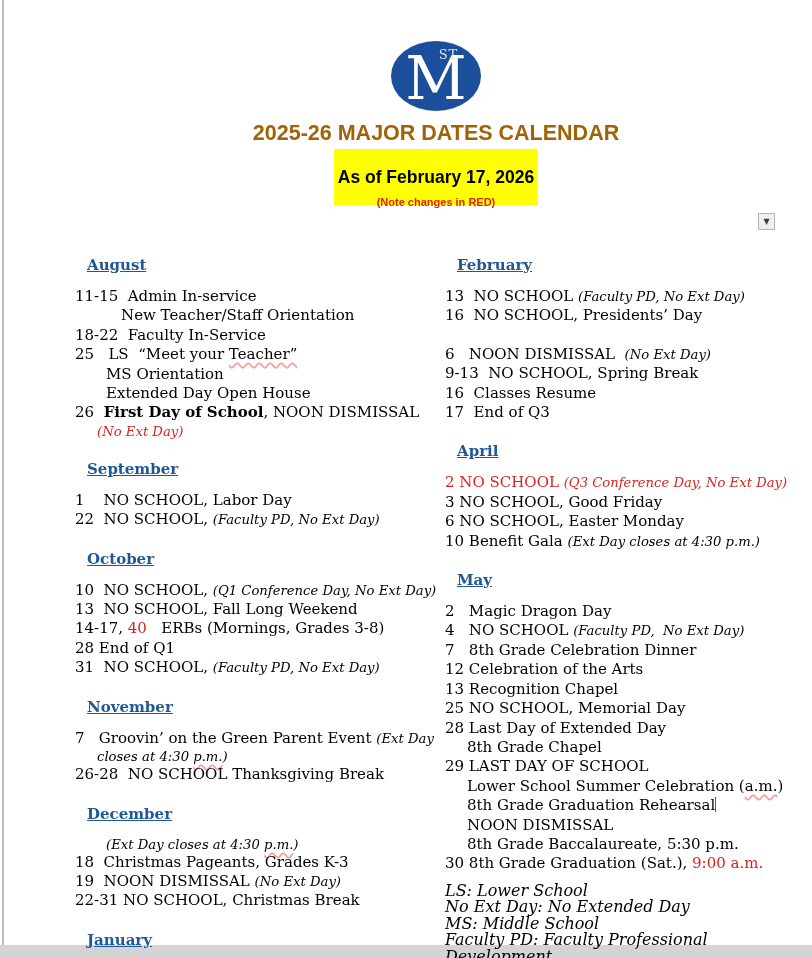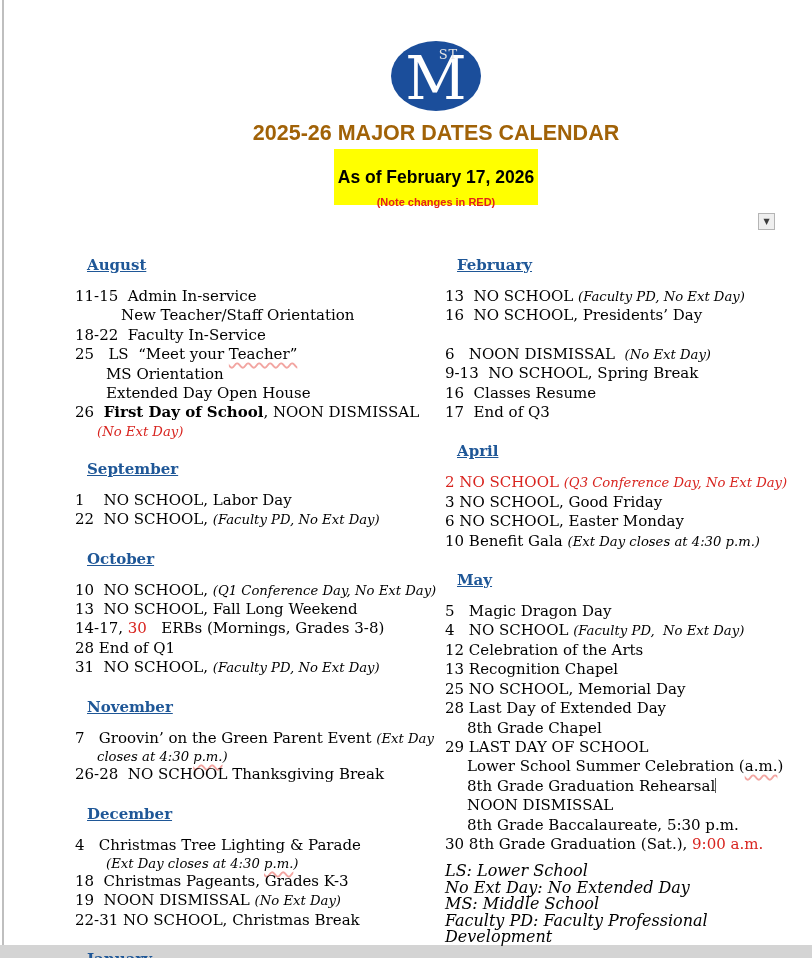--- a/index.html
+++ b/index.html
@@ -115,33 +115,32 @@
     </section>
     <section class="month">
       <h2 class="month-heading">September</h2>
       <div class="line"><span>1    NO SCHOOL, Labor Day</span></div>
       <div class="line"><span>22  NO SCHOOL, </span><span class="sg-i">(Faculty PD, No Ext Day)</span></div>
     </section>
     <section class="month">
       <h2 class="month-heading">October</h2>
       <div class="line"><span>10  NO SCHOOL, </span><span class="sg-i">(Q1 Conference Day, No Ext Day)</span></div>
       <div class="line"><span>13  NO SCHOOL, Fall Long Weekend</span></div>
-      <div class="line"><span>14-17, </span><span class="sg-r">30</span><span>   ERBs (Mornings, Grades 3-8)</span></div>
+      <div class="line"><span>14-17, </span><span class="sg-r">40</span><span>   ERBs (Mornings, Grades 3-8)</span></div>
       <div class="line"><span>28 End of Q1</span></div>
       <div class="line"><span>31  NO SCHOOL, </span><span class="sg-i">(Faculty PD, No Ext Day)</span></div>
     </section>
     <section class="month">
       <h2 class="month-heading">November</h2>
       <div class="line"><span>7   Groovin’ on the Green Parent Event </span><span class="sg-i">(Ext Day</span></div>
       <div class="line ind-sm small-line"><span class="sg-i">closes at 4:30 </span><span class="sg-i sg-sq">p.m.</span><span class="sg-i">)</span></div>
       <div class="line"><span>26-28  NO SCHOOL Thanksgiving Break</span></div>
     </section>
     <section class="month">
       <h2 class="month-heading">December</h2>
-      <div class="line"><span>4   Christmas Tree Lighting &amp; Parade</span></div>
       <div class="line ind-md small-line"><span class="sg-i">(Ext Day closes at 4:30 </span><span class="sg-i sg-sq">p.m.</span><span class="sg-i">)</span></div>
       <div class="line"><span>18  Christmas Pageants, Grades K-3</span></div>
       <div class="line"><span>19  NOON DISMISSAL </span><span class="sg-i">(No Ext Day)</span></div>
       <div class="line"><span>22-31 NO SCHOOL, Christmas Break</span></div>
     </section>
     <section class="month">
       <h2 class="month-heading">January</h2>
       <div class="line"><span>5    Classes Resume</span></div>
       <div class="line"><span>14  End of Q2</span></div>
       <div class="line"><span>19  NO SCHOOL, MLK Jr. Day</span></div>
@@ -161,22 +160,23 @@
     </section>
     <section class="month">
       <h2 class="month-heading">April</h2>
       <div class="line"><span class="sg-r">2 NO SCHOOL </span><span class="sg-ri">(Q3 Conference Day, No Ext Day)</span></div>
       <div class="line"><span>3 NO SCHOOL, Good Friday</span></div>
       <div class="line"><span>6 NO SCHOOL, Easter Monday</span></div>
       <div class="line"><span>10 Benefit Gala </span><span class="sg-i">(Ext Day closes at 4:30 p.m.)</span></div>
     </section>
     <section class="month extra-gap">
       <h2 class="month-heading">May</h2>
-      <div class="line"><span>5   Magic Dragon Day</span></div>
+      <div class="line"><span>2   Magic Dragon Day</span></div>
       <div class="line"><span>4   NO SCHOOL </span><span class="sg-i">(Faculty PD,  No Ext Day)</span></div>
+      <div class="line"><span>7   8th Grade Celebration Dinner</span></div>
       <div class="line"><span>12 Celebration of the Arts</span></div>
       <div class="line"><span>13 Recognition Chapel</span></div>
       <div class="line"><span>25 NO SCHOOL, Memorial Day</span></div>
       <div class="line"><span>28 Last Day of Extended Day</span></div>
       <div class="line ind-sm"><span>8th Grade Chapel</span></div>
       <div class="line"><span>29 LAST DAY OF SCHOOL</span></div>
       <div class="line ind-sm"><span>Lower School Summer Celebration (</span><span class="sg-sq">a.m.</span><span>)</span></div>
       <div class="line ind-sm"><span>8th Grade Graduation Rehearsal</span><span class="cursor"></span></div>
       <div class="line ind-sm"><span>NOON DISMISSAL</span></div>
       <div class="line ind-sm"><span>8th Grade Baccalaureate, 5:30 p.m.</span></div>

